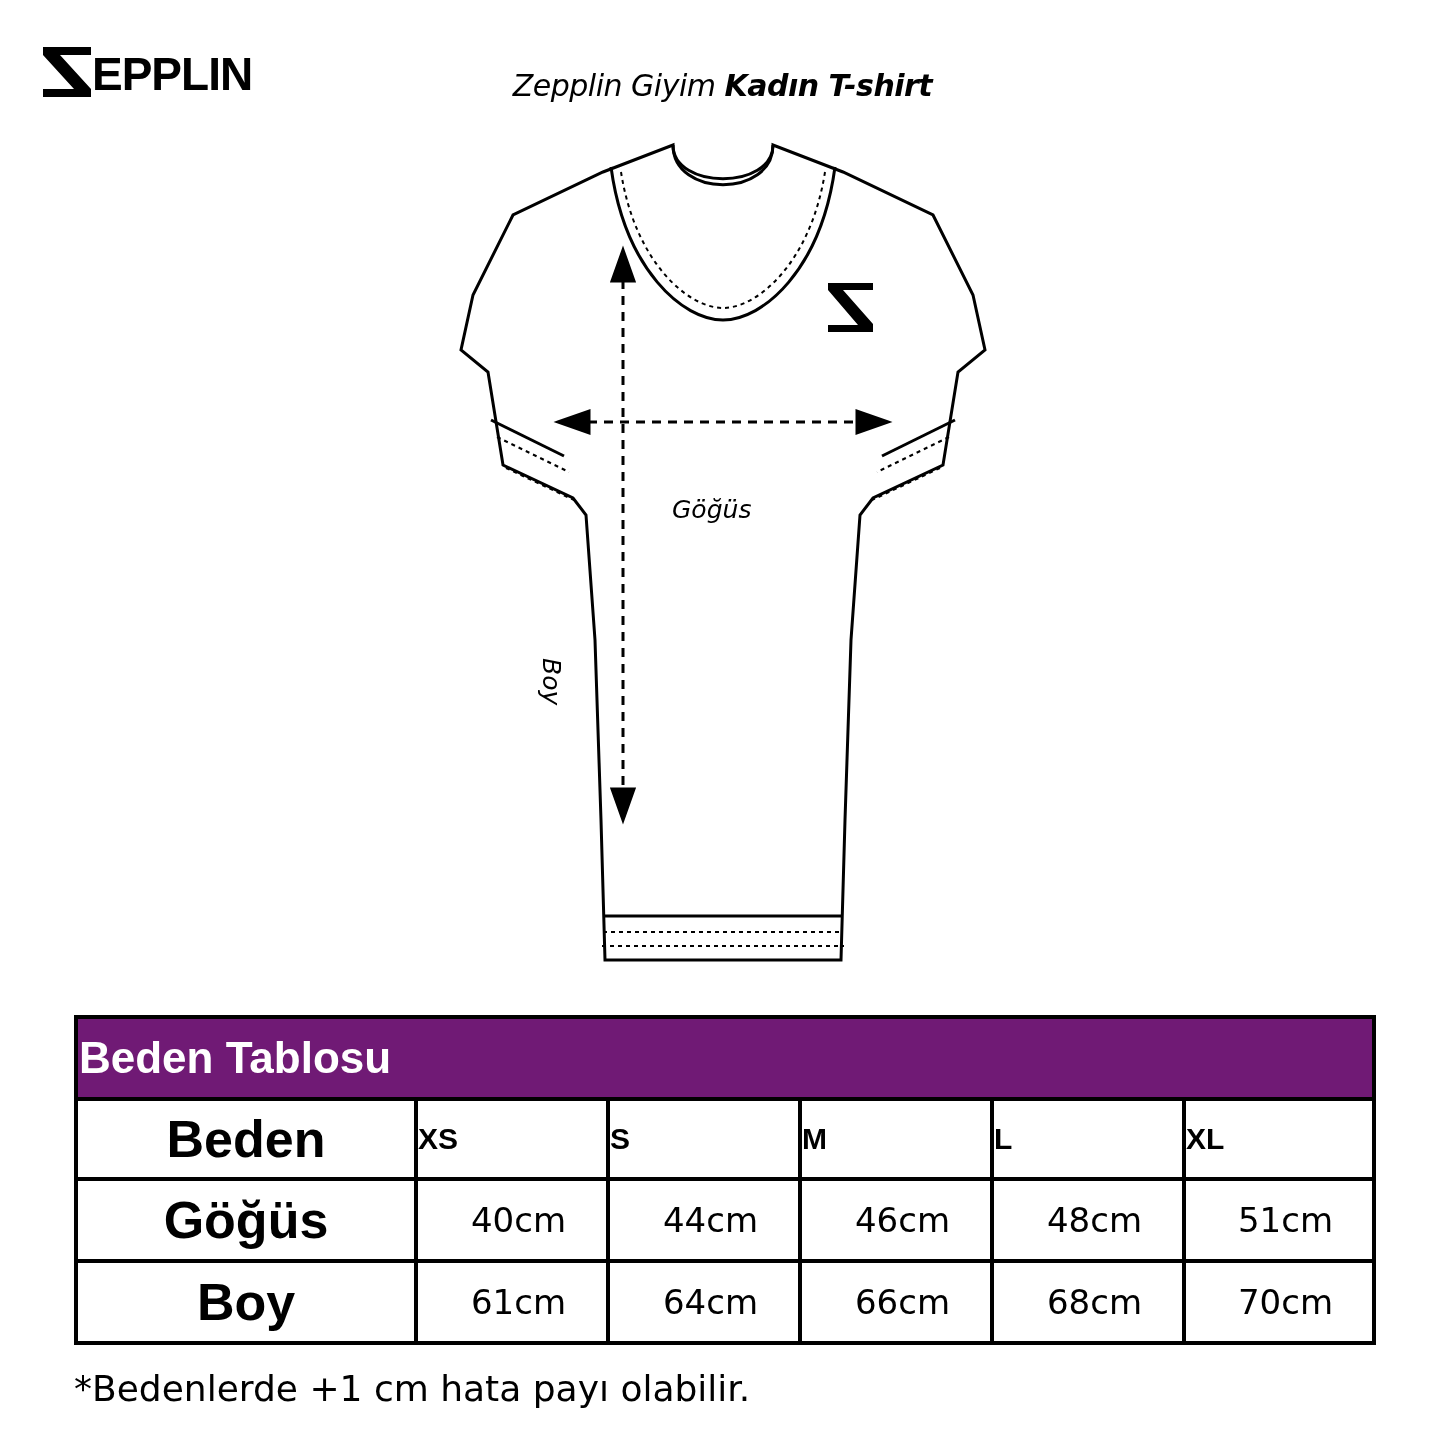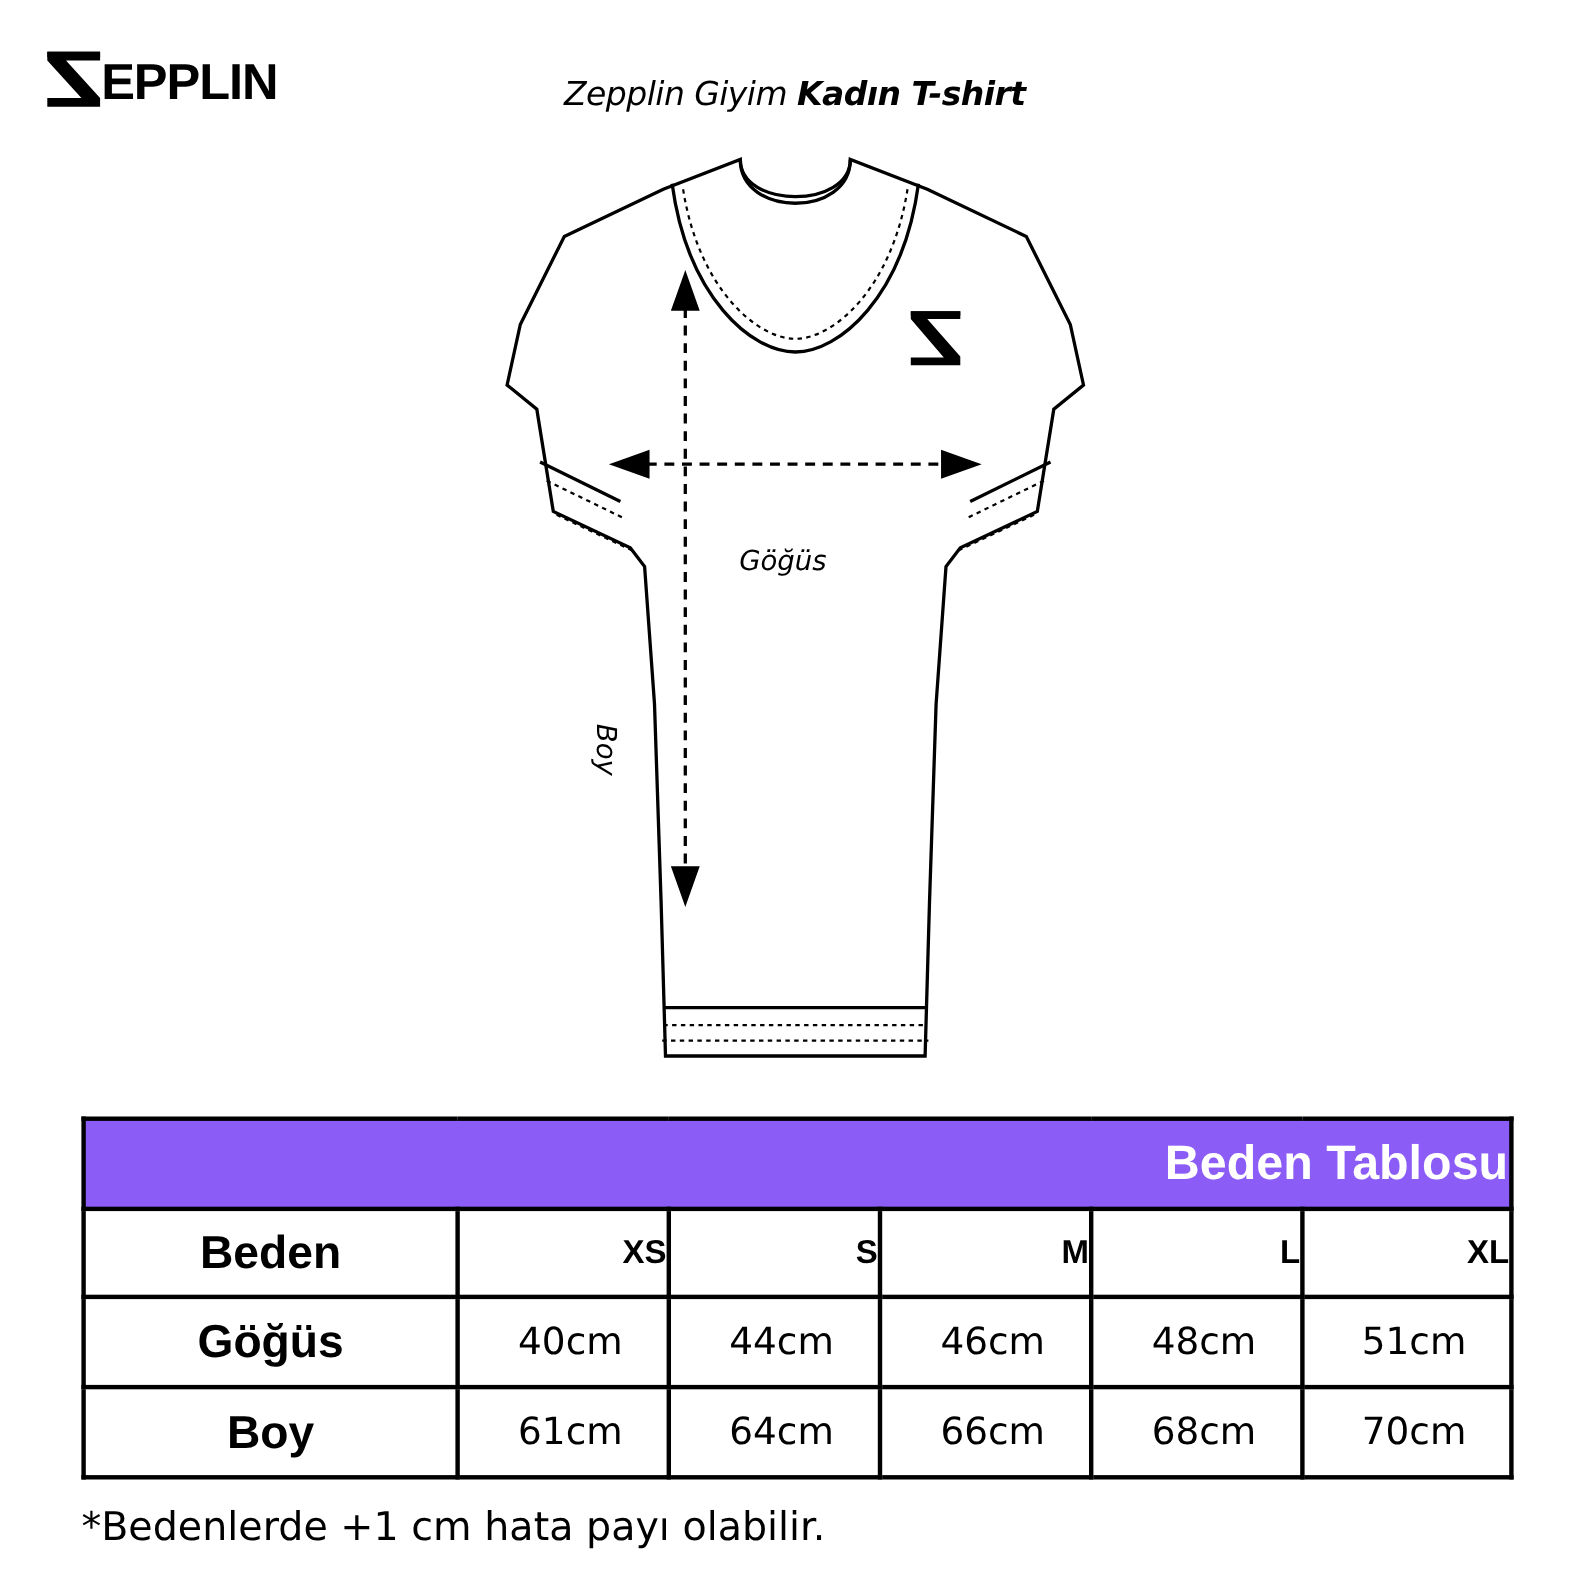--- a/index.html
+++ b/index.html
@@ -97,42 +97,42 @@
   }
   table.size-table {
     border-collapse: collapse;
     width: 1298px;
     table-layout: fixed;
   }
   table.size-table td, table.size-table th {
     border: 4px solid #000000;
   }
   .tbl-title {
-    background: #8b5cf6;
+    background: #701a75;
     color: #ffffff;
-    text-align: right;
+    text-align: left;
     font-size: 44px;
     font-weight: bold;
     font-family: "Liberation Sans", sans-serif;
     height: 76px;
     letter-spacing: 0px;
   }
   .row-head-cell {
-    font-size: 42px;
+    font-size: 52px;
     font-weight: bold;
     font-family: "Liberation Sans", sans-serif;
     text-align: center;
     height: 76px;
     padding: 0;
   }
   .size-head-cell {
     font-size: 30px;
     font-weight: bold;
     font-family: "Liberation Sans", sans-serif;
-    text-align: right;
+    text-align: left;
     height: 76px;
     padding: 0;
   }
   .val-cell {
     font-size: 34px;
     font-family: "DejaVu Sans", sans-serif;
     text-align: center;
     padding-left: 14px;
     height: 76px;
   }

